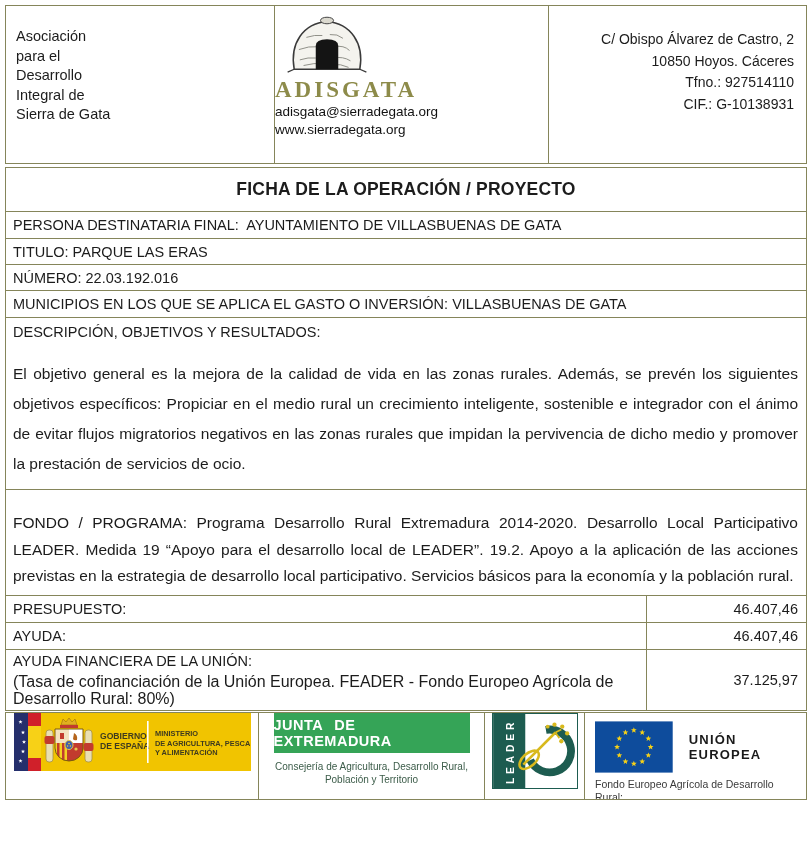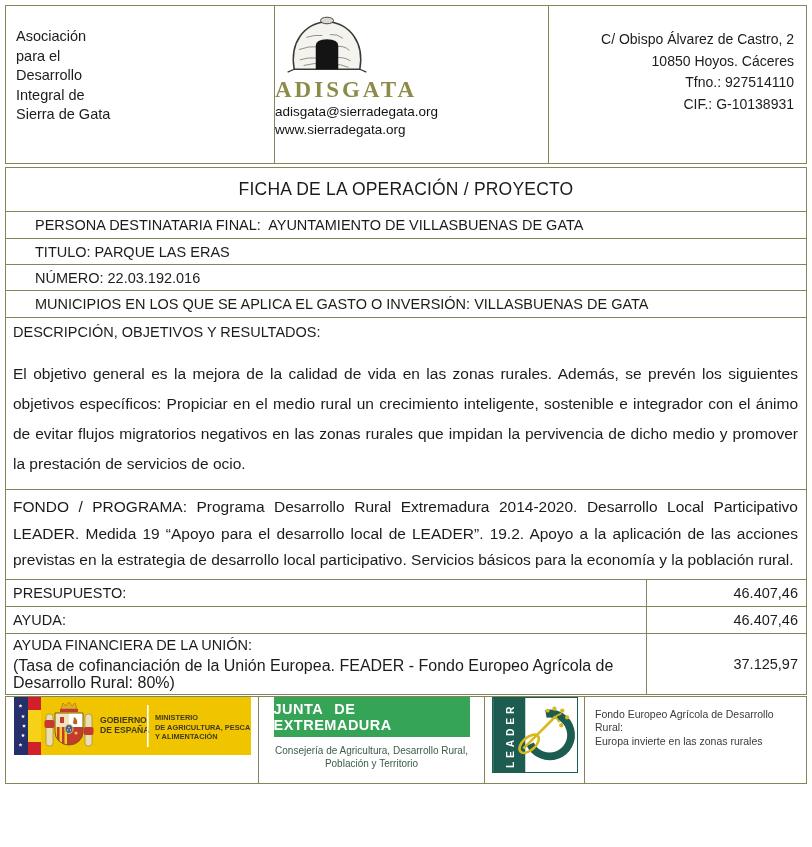--- a/index.html
+++ b/index.html
@@ -21,29 +21,29 @@
   .org-name{padding:21px 6px 0 10px;font-size:14.5px;line-height:19.5px;white-space:pre-line;}
   .center-cell{padding-top:7px;}
   .adisgata-name{font-family:"Liberation Serif",serif;font-weight:bold;font-size:23px;
     letter-spacing:3px;color:var(--adisgata-gold);line-height:26px;}
   .center-links{font-size:13.5px;line-height:18px;color:#111;}
   .contact-cell{text-align:right;padding:23px 12px 0 0;font-size:14px;line-height:21.5px;white-space:pre-line;}
 
   
   .main-table{border:1px solid var(--table-border);}
   .title-row{height:43px;display:flex;align-items:center;justify-content:center;
-    font-weight:normal;font-size:17.5px;letter-spacing:0.2px;}
+    font-weight:bold;font-size:17.5px;letter-spacing:0.2px;}
   .field-row{border-top:1px solid var(--table-border);height:26px;display:flex;
     align-items:center;padding-left:7px;font-size:14.5px;}
-  .field-row span{white-space:pre-wrap;margin-left:22px;}
+  .field-row span{white-space:pre-wrap;}
   .field-row.tall{height:27px;}
   .desc-row{border-top:1px solid var(--table-border);padding:5px 8px 10px 7px;}
   .desc-label{font-size:14.5px;line-height:18px;}
   .desc-p{margin:18px 0 0 0;text-align:justify;font-size:15.5px;line-height:30px;}
-  .fondo-row{border-top:1px solid var(--table-border);padding:4px 8px 5px 7px;
+  .fondo-row{border-top:1px solid var(--table-border);padding:20px 8px 5px 7px;
     text-align:justify;font-size:15.5px;line-height:26.5px;}
   .money-row{border-top:1px solid var(--table-border);display:grid;grid-template-columns:640px 1fr;}
   .money-label{padding:0 7px;font-size:14.5px;display:flex;align-items:center;min-height:26px;}
   .money-label-block{padding:3px 7px;}
   .money-label-block .main{font-size:14.5px;line-height:17px;}
   .money-label-block .sub{font-size:16px;line-height:17px;margin-top:3px;}
   .money-value{border-left:1px solid var(--table-border);display:flex;align-items:center;
     justify-content:flex-end;padding-right:8px;font-size:14.5px;}
 
   
@@ -216,18 +216,36 @@
         <line x1="64" y1="19" x2="68" y2="25" style="stroke:var(--leader-yellow,#d8b91c)" stroke-width="1.8"></line>
         <circle cx="63" cy="11" r="2.2" style="fill:var(--leader-yellow,#d8b91c)"></circle>
         <circle cx="71" cy="13" r="2.2" style="fill:var(--leader-yellow,#d8b91c)"></circle>
         <circle cx="76" cy="20" r="2.2" style="fill:var(--leader-yellow,#d8b91c)"></circle>
         <circle cx="70" cy="28" r="2.2" style="fill:var(--leader-yellow,#d8b91c)"></circle>
         <circle cx="56" cy="13" r="2" style="fill:var(--leader-yellow,#d8b91c)"></circle>
       </svg>
     </div>
 
     <div class="fcell eu-cell">
+      <div class="eu-top">
+        <svg width="86" height="54" viewBox="0 0 88 58">
+          <rect width="88" height="58" style="fill:var(--eu-blue,#0e4c9c)"></rect>
+          <use href="#star5" transform="translate(44,10)" style="fill:var(--star-yellow,#f7d117)"></use>
+          <use href="#star5" transform="translate(53.5,12.55)" style="fill:var(--star-yellow,#f7d117)"></use>
+          <use href="#star5" transform="translate(60.45,19.5)" style="fill:var(--star-yellow,#f7d117)"></use>
+          <use href="#star5" transform="translate(63,29)" style="fill:var(--star-yellow,#f7d117)"></use>
+          <use href="#star5" transform="translate(60.45,38.5)" style="fill:var(--star-yellow,#f7d117)"></use>
+          <use href="#star5" transform="translate(53.5,45.45)" style="fill:var(--star-yellow,#f7d117)"></use>
+          <use href="#star5" transform="translate(44,48)" style="fill:var(--star-yellow,#f7d117)"></use>
+          <use href="#star5" transform="translate(34.5,45.45)" style="fill:var(--star-yellow,#f7d117)"></use>
+          <use href="#star5" transform="translate(27.55,38.5)" style="fill:var(--star-yellow,#f7d117)"></use>
+          <use href="#star5" transform="translate(25,29)" style="fill:var(--star-yellow,#f7d117)"></use>
+          <use href="#star5" transform="translate(27.55,19.5)" style="fill:var(--star-yellow,#f7d117)"></use>
+          <use href="#star5" transform="translate(34.5,12.55)" style="fill:var(--star-yellow,#f7d117)"></use>
+        </svg>
+        <div class="eu-title">UNIÓN EUROPEA</div>
+      </div>
       <div class="eu-sub">Fondo Europeo Agrícola de Desarrollo Rural:
 Europa invierte en las zonas rurales</div>
     </div>
   </div>
 
 </div>
 
 </body></html>

